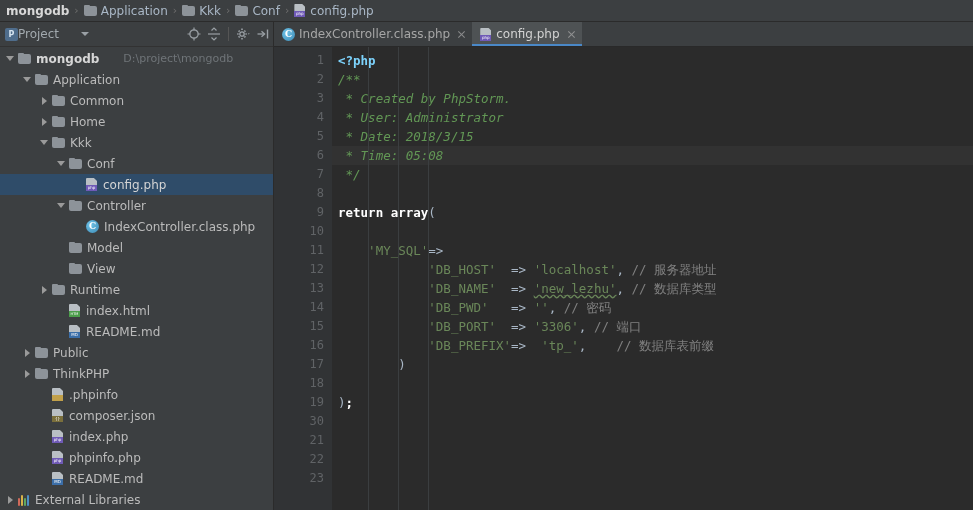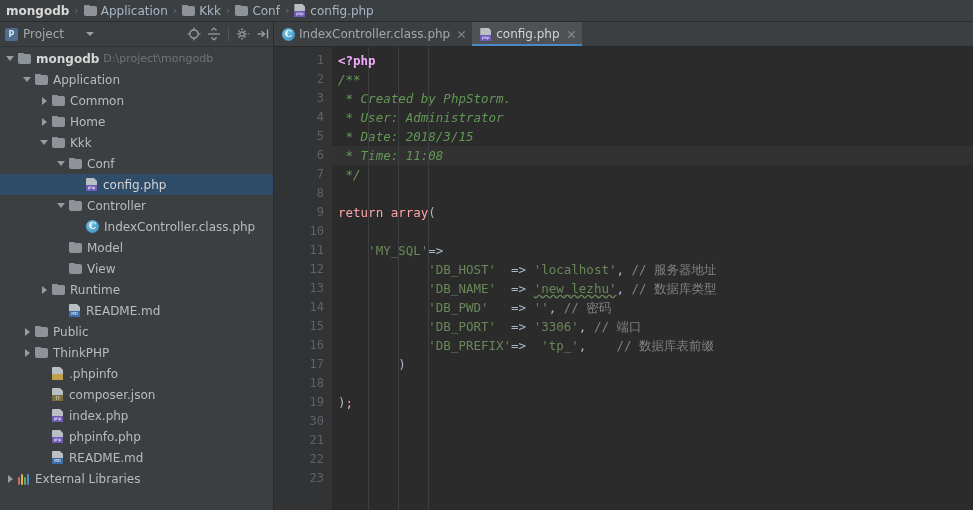--- a/index.html
+++ b/index.html
@@ -61,21 +61,21 @@
   #main { display: flex; height: 488px; }
 
   
   #left { width: 274px; background: #3c3f41; display: flex; flex-direction: column;
           border-right: 1px solid #2b2b2b; }
   #proj-toolbar {
     height: 25px; display: flex; align-items: center;
     background: #3c3f41; padding-left: 5px;
     border-bottom: 1px solid #323232;
   }
-  #proj-title { font-size: 12px; color: #a2a9ae; margin-left: 5px; }
+  #proj-title { font-size: 12px; color: #a2a9ae; }
   .tb-caret {
     width: 0; height: 0; margin-left: 22px;
     border-left: 4px solid transparent; border-right: 4px solid transparent;
     border-top: 4px solid #9aa0a5;
   }
   .tb-spacer { flex: 1; }
   .tb-btn { width: 18px; height: 18px; margin: 0 1px; position: relative;
             display: flex; align-items: center; justify-content: center; }
   .tb-divider { width: 1px; height: 14px; background: #555; margin: 0 4px; }
   .ico-proj-badge {
@@ -100,21 +100,21 @@
     content: ""; position: absolute; left: 3px; top: 2px;
     border-top: 4px solid transparent; border-bottom: 4px solid transparent;
     border-left: 5px solid #9a9a9a;
   }
   .arrow.open::after {
     content: ""; position: absolute; left: 1px; top: 3px;
     border-left: 4px solid transparent; border-right: 4px solid transparent;
     border-top: 5px solid #9a9a9a;
   }
   .lbl { margin-left: 1px; }
-  .path-hint { color: #6f7478; font-size: 11px; margin-left: 4px; }
+  .path-hint { color: #6f7478; font-size: 11px; margin-left: 24px; }
   .ico-lib { width: 12px; height: 12px; position: relative; display:inline-block; }
   .ico-lib span { position: absolute; bottom: 0; width: 2px; border-radius: 1px; }
 
   
   #right { flex: 1; display: flex; flex-direction: column; background: #2b2b2b; min-width: 0; }
   #tabs { height: 25px; background: #3c3f41; display: flex; align-items: stretch;
           border-bottom: 1px solid #292929; }
   .tab { display: flex; align-items: center; padding: 0 6px 0 8px;
          font-size: 12px; color: #a6a6a6; position: relative; }
   .tab.active { background: #4e5254; color: #d2d2d2; }
@@ -132,28 +132,28 @@
   #editor { flex: 1; display: flex; background: #2b2b2b; position: relative; overflow: hidden; }
   #gutter { width: 58px; background: #313335; flex: none; padding-top: 4px; position: relative; }
   .gl { height: 19px; line-height: 19px; font-size: 12px; color: #606366;
         font-family: "DejaVu Sans Mono", "Liberation Mono", monospace;
         text-align: right; padding-right: 8px; position: relative; }
   #code { flex: 1; padding-top: 4px; position: relative; background: #2b2b2b;
           font-family: "DejaVu Sans Mono", "Liberation Mono", monospace;
           font-size: 12.5px; overflow: hidden; }
   .cl { height: 19px; line-height: 19px; white-space: pre; padding-left: 6px; }
   .cl.hl { background: #323232; }
-  .kw   { color: #fca5a5; font-weight: normal; }
+  .kw   { color: #ffffff; font-weight: bold; }
   .doc  { color: #629755; font-style: italic; }
   .str  { color: #6a8759; }
   .str.typo { text-decoration: underline wavy #6a8759; text-decoration-skip-ink: none; }
   .cmt  { color: #808080; }
   .op   { color: #a9b7c6; }
   .punct{ color: #a9b7c6; }
-  .tagc { color: #f0abfc; font-weight: bold; }
+  .tagc { color: #7dd3fc; font-weight: bold; }
   .indent-guide {
     position: absolute; top: 0; bottom: 0; width: 1px; background: #3b3e40;
   }
 </style>
 </head>
 <body>
 
 <div id="breadcrumb">
     <span class="crumb root">
       <span class="crumb-label">mongodb</span>
@@ -291,20 +291,26 @@
         </div>
         <div class="row">
           <span style="width: 39px; flex: 0 0 auto;"></span>
           <span class="arrow closed"></span>
           <span class="ic ico-folder"></span>
           <span class="lbl">Runtime</span>
         </div>
         <div class="row">
           <span style="width: 56px; flex: 0 0 auto;"></span>
           <span class="arrow"></span>
+          <span class="ic ico-php ico-html"></span>
+          <span class="lbl">index.html</span>
+        </div>
+        <div class="row">
+          <span style="width: 56px; flex: 0 0 auto;"></span>
+          <span class="arrow"></span>
           <span class="ic ico-php ico-md"></span>
           <span class="lbl">README.md</span>
         </div>
         <div class="row">
           <span style="width: 22px; flex: 0 0 auto;"></span>
           <span class="arrow closed"></span>
           <span class="ic ico-folder"></span>
           <span class="lbl">Public</span>
         </div>
         <div class="row">
@@ -398,21 +404,21 @@
         </div>
       <div id="code">
           <div class="indent-guide" style="left: 36px;"></div>
           <div class="indent-guide" style="left: 66px;"></div>
           <div class="indent-guide" style="left: 96px;"></div>
           <div class="cl"><span class="tagc">&lt;?php</span></div>
           <div class="cl"><span class="doc">/**</span></div>
           <div class="cl"><span class="doc"> * Created by PhpStorm.</span></div>
           <div class="cl"><span class="doc"> * User: Administrator</span></div>
           <div class="cl"><span class="doc"> * Date: 2018/3/15</span></div>
-          <div class="cl hl"><span class="doc"> * Time: 11:08</span></div>
+          <div class="cl hl"><span class="doc"> * Time: 05:08</span></div>
           <div class="cl"><span class="doc"> */</span></div>
           <div class="cl">&nbsp;</div>
           <div class="cl"><span class="kw">return</span><span class="op"> </span><span class="kw">array</span><span class="punct">(</span></div>
           <div class="cl">&nbsp;</div>
           <div class="cl"><span class="str">    'MY_SQL'</span><span class="op">=&gt;</span></div>
           <div class="cl"><span class="str">            'DB_HOST'  </span><span class="op">=&gt; </span><span class="str">'localhost'</span><span class="punct">, </span><span class="cmt">// 服务器地址</span></div>
           <div class="cl"><span class="str">            'DB_NAME'  </span><span class="op">=&gt; </span><span class="str typo">'new_lezhu'</span><span class="punct">, </span><span class="cmt">// 数据库类型</span></div>
           <div class="cl"><span class="str">            'DB_PWD'   </span><span class="op">=&gt; </span><span class="str">''</span><span class="punct">, </span><span class="cmt">// 密码</span></div>
           <div class="cl"><span class="str">            'DB_PORT'  </span><span class="op">=&gt; </span><span class="str">'3306'</span><span class="punct">, </span><span class="cmt">// 端口</span></div>
           <div class="cl"><span class="str">            'DB_PREFIX'</span><span class="op">=&gt; </span><span class="str"> 'tp_'</span><span class="punct">,    </span><span class="cmt">// 数据库表前缀</span></div>

